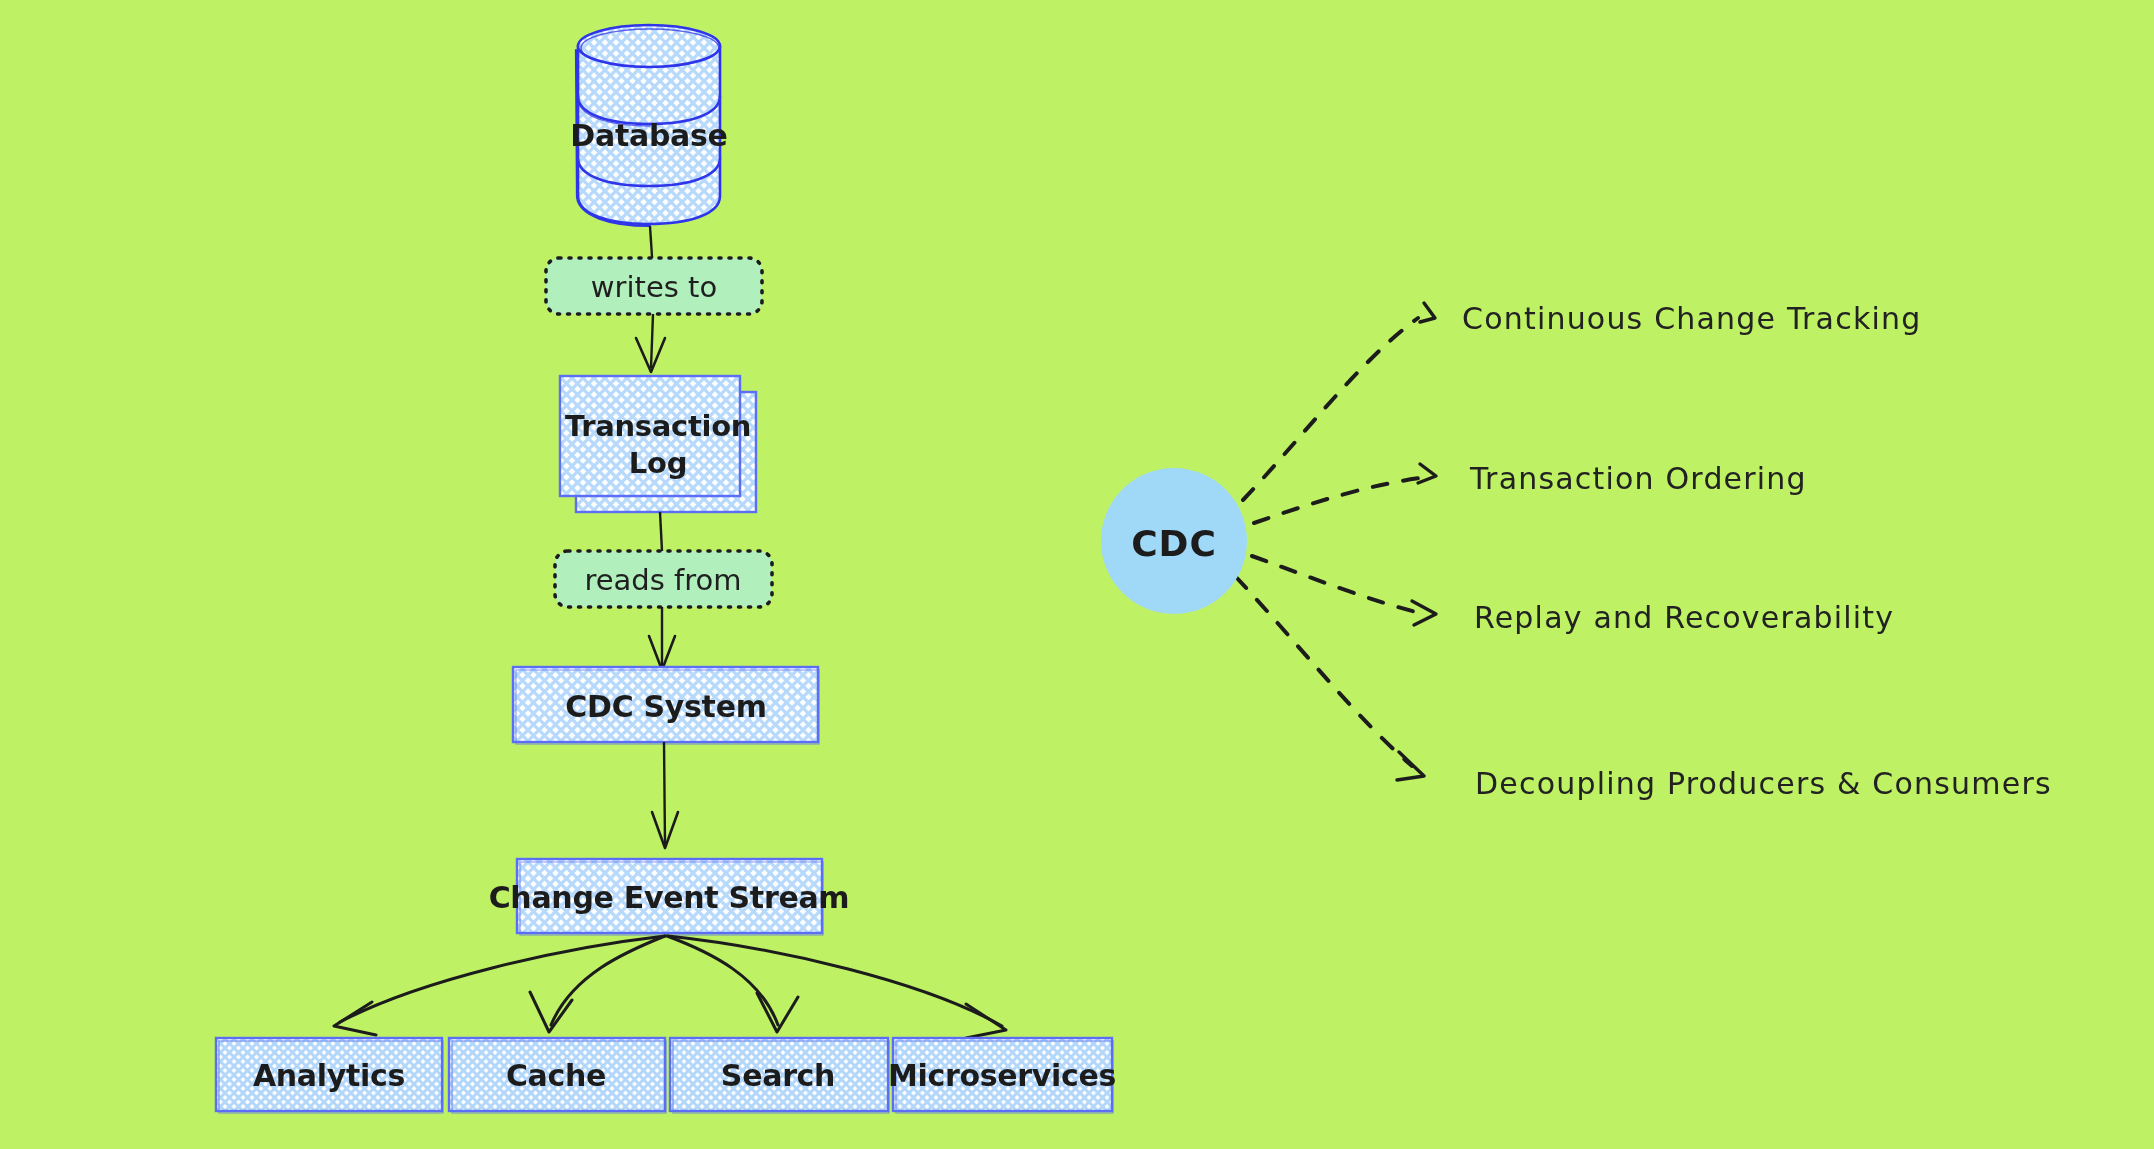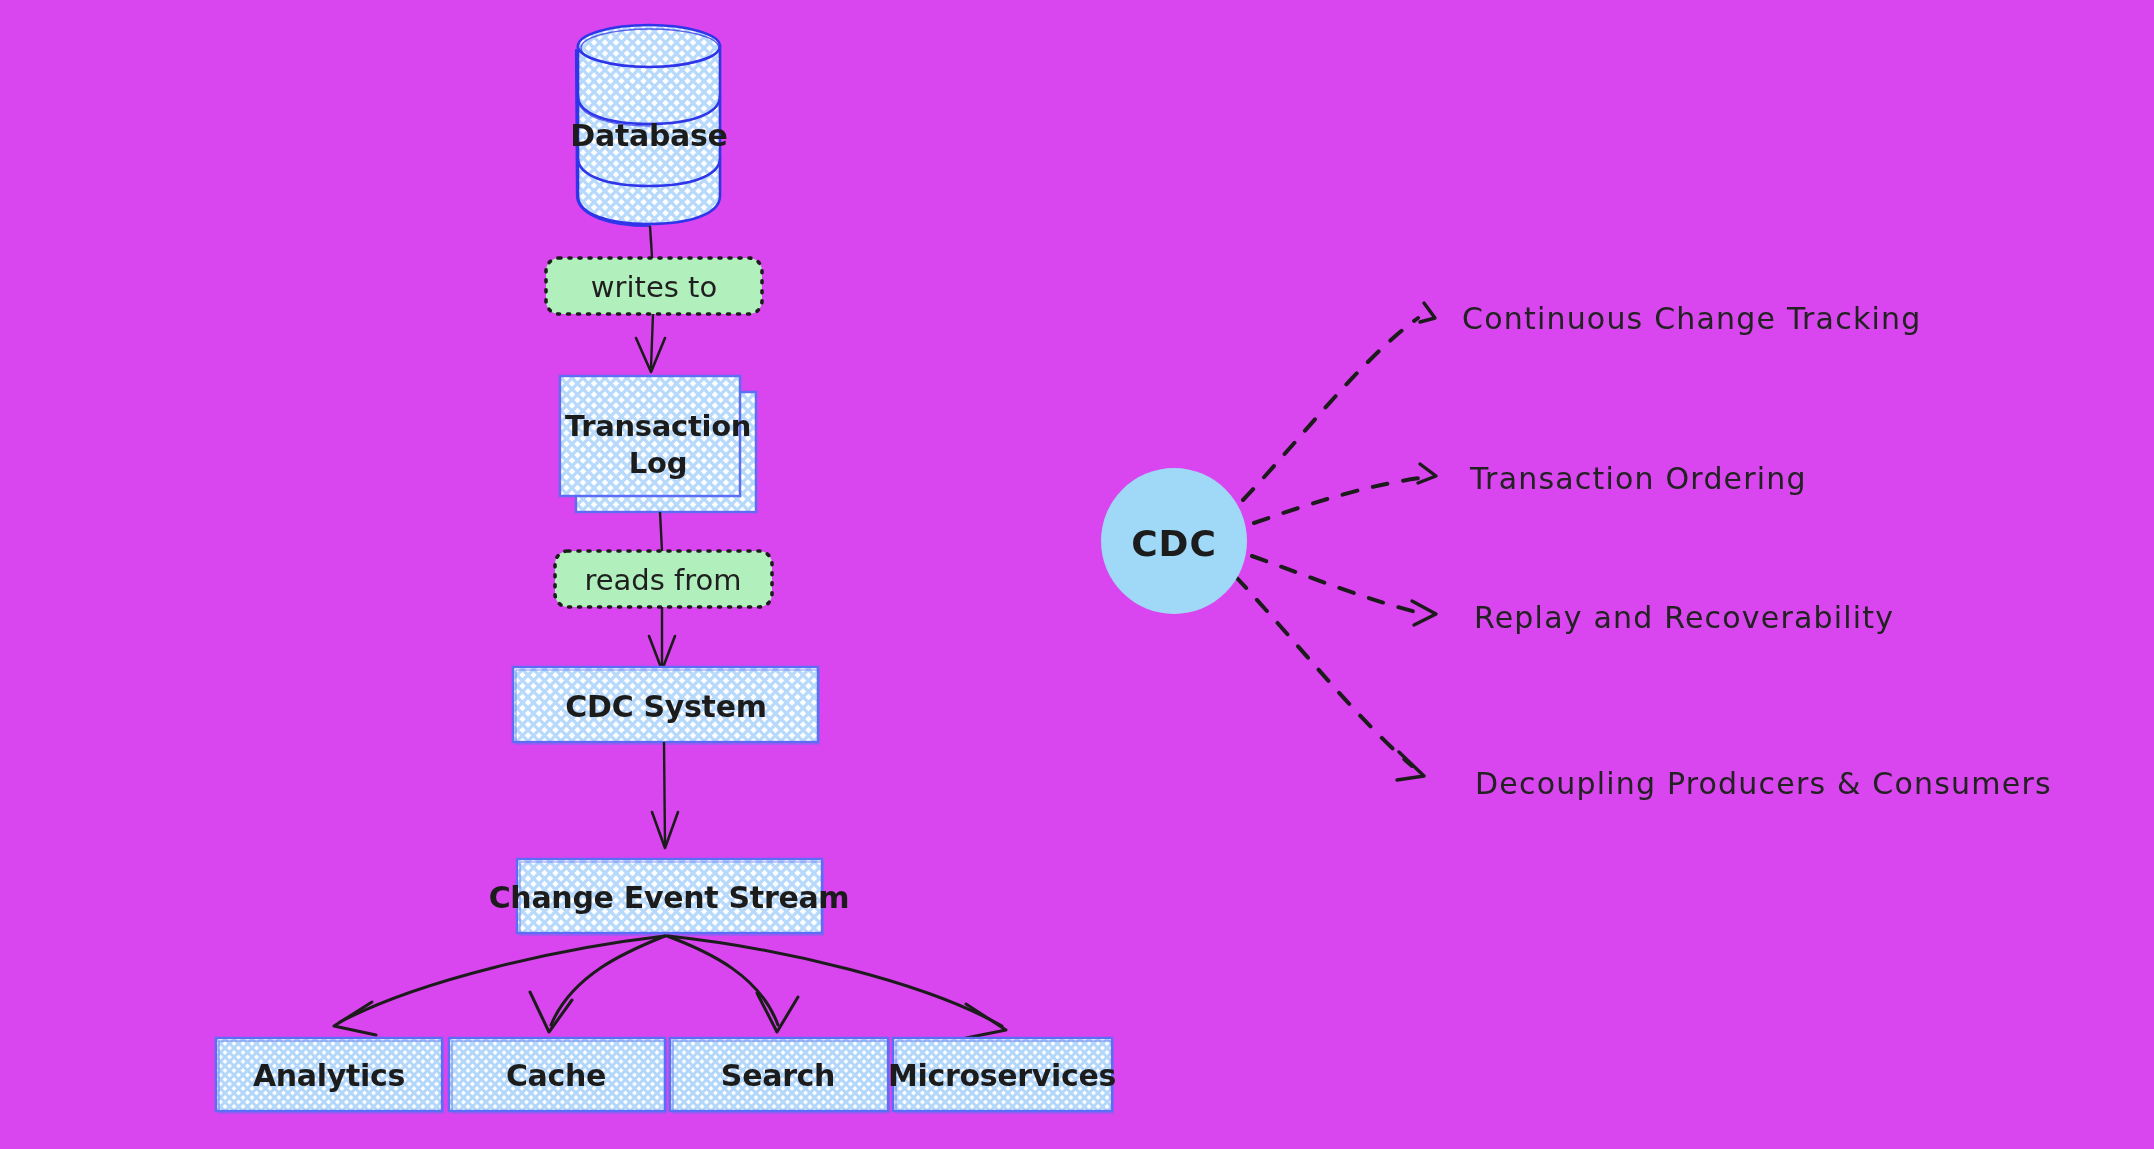--- a/index.html
+++ b/index.html
@@ -11,21 +11,21 @@
   body {
     width: 2154px;
     height: 1149px;
     overflow: hidden;
     font-family: "DejaVu Sans", sans-serif;
   }
   #diagram-root {
     position: relative;
     width: 2154px;
     height: 1149px;
-    background: #d946ef;
+    background: #bef264;
     text-align: right;
   }
   svg#diagram-svg {
     position: absolute;
     left: 0;
     top: 0;
     width: 2154px;
     height: 1149px;
     display: block;
   }

